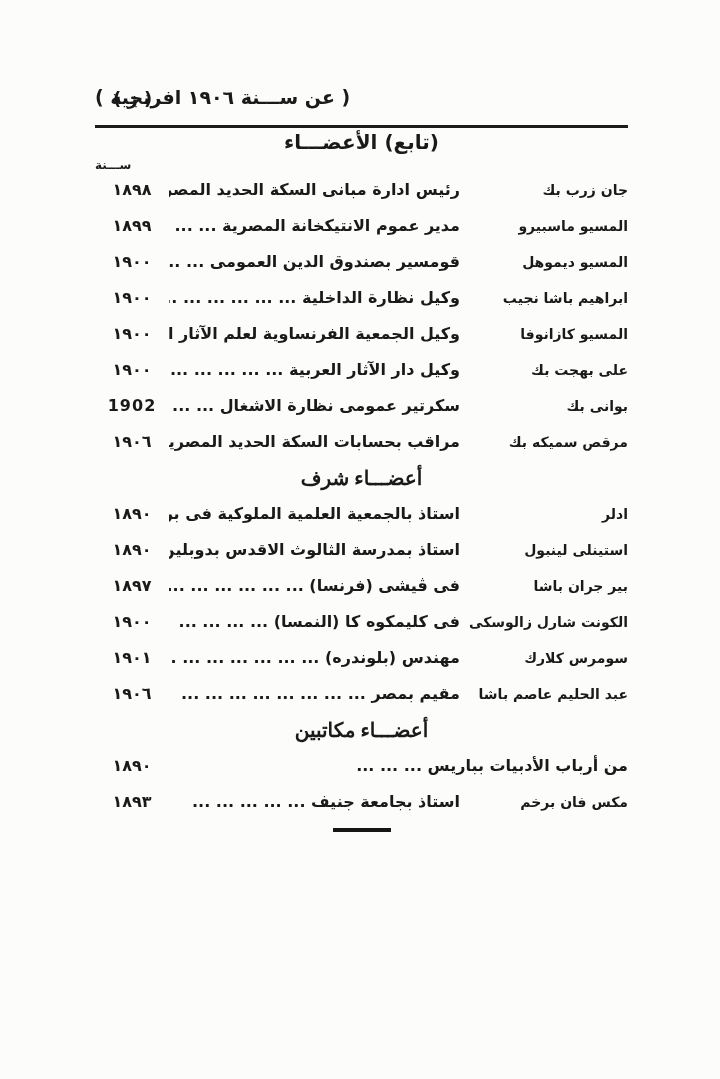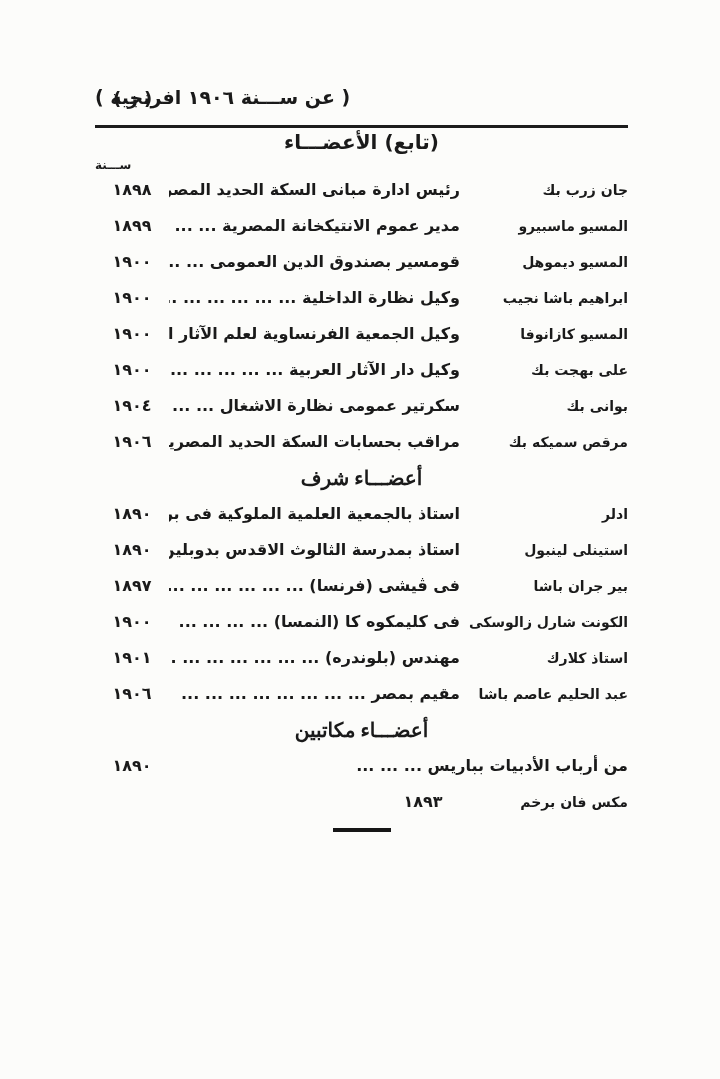--- a/index.html
+++ b/index.html
@@ -130,21 +130,21 @@
       <span class="year">١٩٠٠</span>
     </div>
     <div class="row">
       <span class="name">على بهجت بك</span>
       <span class="desc">وكيل دار الآثار العربية ... ... ... ... ...</span>
       <span class="year">١٩٠٠</span>
     </div>
     <div class="row">
       <span class="name">بوانى بك</span>
       <span class="desc">سكرتير عمومى نظارة الاشغال ... ... ...</span>
-      <span class="year">١٩٠٤</span>
+      <span class="year">1902</span>
     </div>
     <div class="row">
       <span class="name">مرقص سميكه بك</span>
       <span class="desc">مراقب بحسابات السكة الحديد المصرية ...</span>
       <span class="year">١٩٠٦</span>
     </div>
   </div>
 
   <div>
     <div class="section-title tight">أعضـــاء شرف</div>
@@ -163,39 +163,40 @@
       <span class="name">بير جران باشا</span>
       <span class="desc">فى ڤيشى (فرنسا) ... ... ... ... ... ...</span>
       <span class="year">١٨٩٧</span>
     </div>
     <div class="row">
       <span class="name">الكونت شارل زالوسكى</span>
       <span class="desc">فى كليمكوه كا (النمسا) ... ... ... ...</span>
       <span class="year">١٩٠٠</span>
     </div>
     <div class="row">
-      <span class="name">استاذ كلارك</span>
+      <span class="name">سومرس كلارك</span>
       <span class="desc">مهندس (بلوندره) ... ... ... ... ... ... ...</span>
       <span class="year">١٩٠١</span>
     </div>
     <div class="row">
       <span class="name">عبد الحليم عاصم باشا</span>
       <span class="desc">مقيم بمصر ... ... ... ... ... ... ... ...</span>
       <span class="year">١٩٠٦</span>
     </div>
   </div>
 
   <div>
     <div class="section-title tight">أعضـــاء مكاتبين</div>
 
     <div class="row">
       <span class="desc">من أرباب الأدبيات بباريس ... ... ...</span>
       <span class="year">١٨٩٠</span>
     </div>
     <div class="row">
       <span class="name">مكس فان برخم</span>
+      <span class="desc">استاذ بجامعة جنيف ... ... ... ... ...</span>
       <span class="year">١٨٩٣</span>
     </div>
   </div>
 
   <div class="end-divider"></div>
 
 </div>
 
 </body></html>

